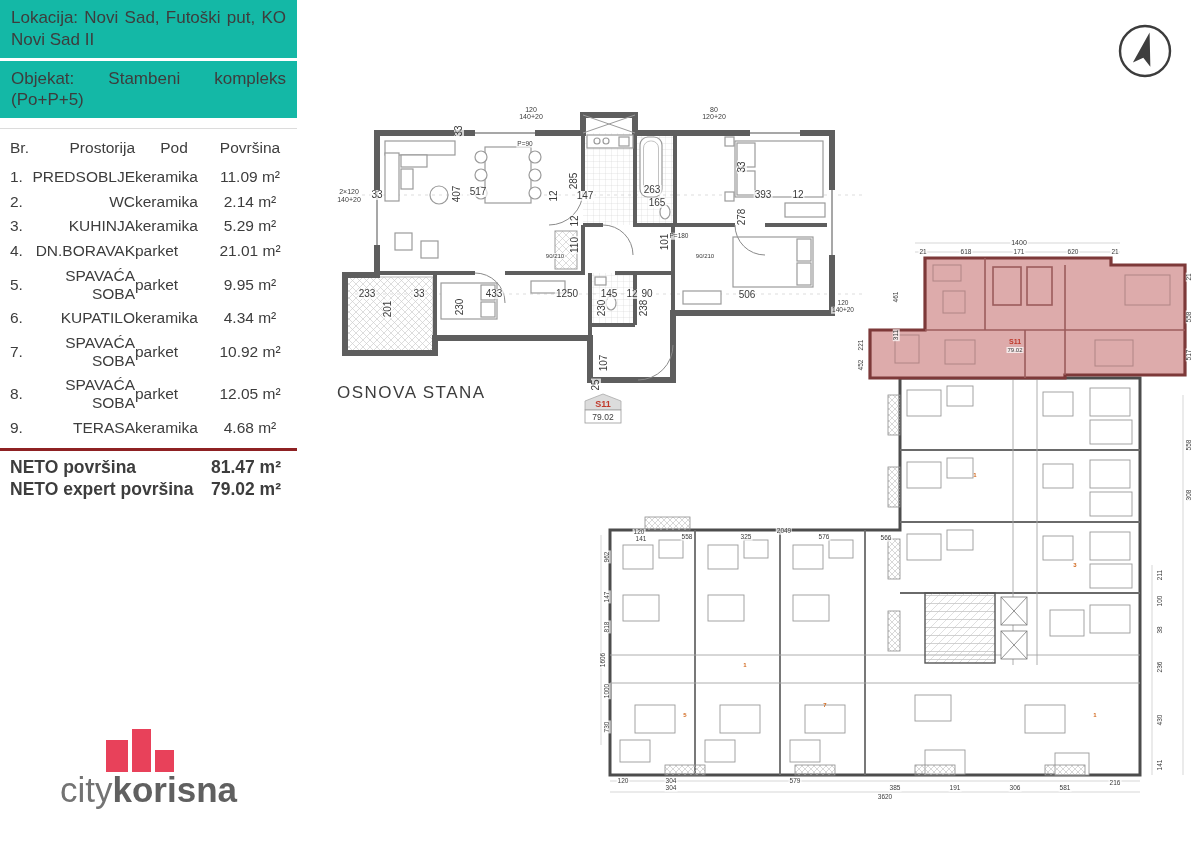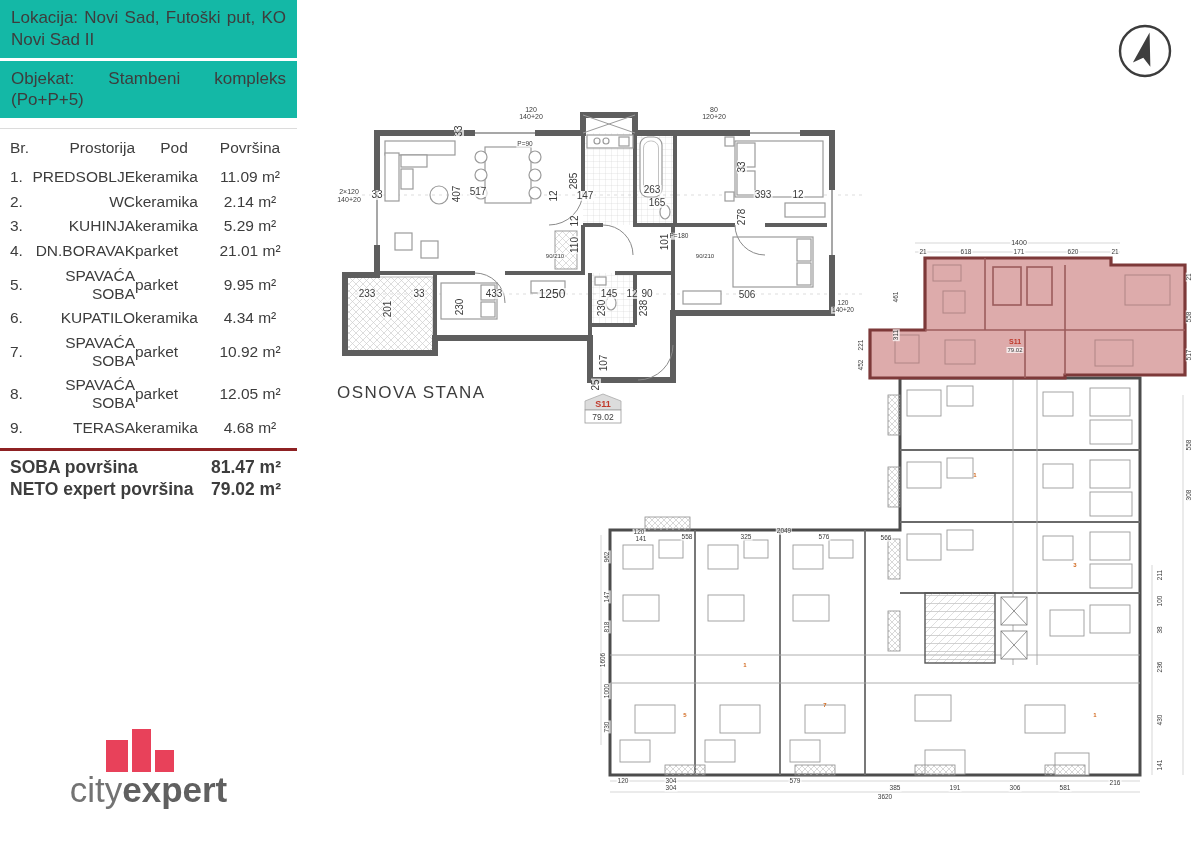--- a/index.html
+++ b/index.html
@@ -126,37 +126,37 @@
             <td class="col-pod">keramika</td>
             <td class="col-area">4.68 m²</td>
           </tr>
         </tbody>
     </table>
 
     <div class="red-line"></div>
 
     <div class="totals">
       <div class="total-row">
-        <span class="tl">SOBA površina</span>
+        <span class="tl">NETO površina</span>
         <span class="tv">81.47 m²</span>
       </div>
       <div class="total-row">
         <span class="tl">NETO expert površina</span>
         <span class="tv">79.02 m²</span>
       </div>
     </div>
 
     <div class="citylogo">
       <svg width="70" height="46" viewBox="0 0 70 46">
         <rect x="0" y="14" width="22" height="32" fill="#e8415a"></rect>
         <rect x="26" y="3" width="19" height="43" fill="#e8415a"></rect>
         <rect x="49" y="24" width="19" height="22" fill="#e8415a"></rect>
       </svg>
       <div class="cityword">
-        <span class="w1">city</span><span class="w2">expert</span>
+        <span class="w1">city</span><span class="w2">korisna</span>
       </div>
     </div>
   </aside>
 
   <div class="plan" id="osnova-plan" style="left:335px;top:95px;width:540px;height:335px;">
     <svg width="540" height="335" viewBox="0 0 540 335">
       <defs>
         <pattern id="tile" width="6" height="6" patternUnits="userSpaceOnUse">
           <path d="M6,0 H0 V6" fill="none" stroke="#d8d8d8" stroke-width=".7"></path>
         </pattern>
@@ -288,21 +288,21 @@
         <span class="dim" style="left: 407px; top: 122px; font-size: 10px; transform: translate(-50%, -50%) rotate(-90deg);">278</span>
         <span class="dim" style="left: 407px; top: 72px; font-size: 10px; transform: translate(-50%, -50%) rotate(-90deg);">33</span>
         <span class="dim" style="left: 240px; top: 126px; font-size: 10px; transform: translate(-50%, -50%) rotate(-90deg);">12</span>
         <span class="dim" style="left: 240px; top: 150px; font-size: 10px; transform: translate(-50%, -50%) rotate(-90deg);">110</span>
         <span class="dim" style="left: 330px; top: 147px; font-size: 10px; transform: translate(-50%, -50%) rotate(-90deg);">101</span>
         <span class="dim" style="left: 32px; top: 199px; font-size: 10px; transform: translate(-50%, -50%);">233</span>
         <span class="dim" style="left: 53px; top: 214px; font-size: 10px; transform: translate(-50%, -50%) rotate(-90deg);">201</span>
         <span class="dim" style="left: 84px; top: 199px; font-size: 10px; transform: translate(-50%, -50%);">33</span>
         <span class="dim" style="left: 159px; top: 199px; font-size: 10px; transform: translate(-50%, -50%);">433</span>
         <span class="dim" style="left: 125px; top: 212px; font-size: 10px; transform: translate(-50%, -50%) rotate(-90deg);">230</span>
-        <span class="dim" style="left: 217px; top: 199px; font-size: 12px; transform: translate(-50%, -50%);">1250</span>
+        <span class="dim" style="left: 232px; top: 199px; font-size: 10px; transform: translate(-50%, -50%);">1250</span>
         <span class="dim" style="left: 274px; top: 199px; font-size: 10px; transform: translate(-50%, -50%);">145</span>
         <span class="dim" style="left: 297px; top: 199px; font-size: 10px; transform: translate(-50%, -50%);">12</span>
         <span class="dim" style="left: 312px; top: 199px; font-size: 10px; transform: translate(-50%, -50%);">90</span>
         <span class="dim" style="left: 267px; top: 213px; font-size: 10px; transform: translate(-50%, -50%) rotate(-90deg);">230</span>
         <span class="dim" style="left: 309px; top: 213px; font-size: 10px; transform: translate(-50%, -50%) rotate(-90deg);">238</span>
         <span class="dim" style="left: 412px; top: 200px; font-size: 10px; transform: translate(-50%, -50%);">506</span>
         <span class="dim" style="left: 269px; top: 268px; font-size: 10px; transform: translate(-50%, -50%) rotate(-90deg);">107</span>
         <span class="dim" style="left: 261px; top: 290px; font-size: 10px; transform: translate(-50%, -50%) rotate(-90deg);">25</span>
         <span class="dim" style="left: 14px; top: 96px; font-size: 7px; transform: translate(-50%, -50%);">2×120</span>
         <span class="dim" style="left: 14px; top: 104px; font-size: 7px; transform: translate(-50%, -50%);">140+20</span>

